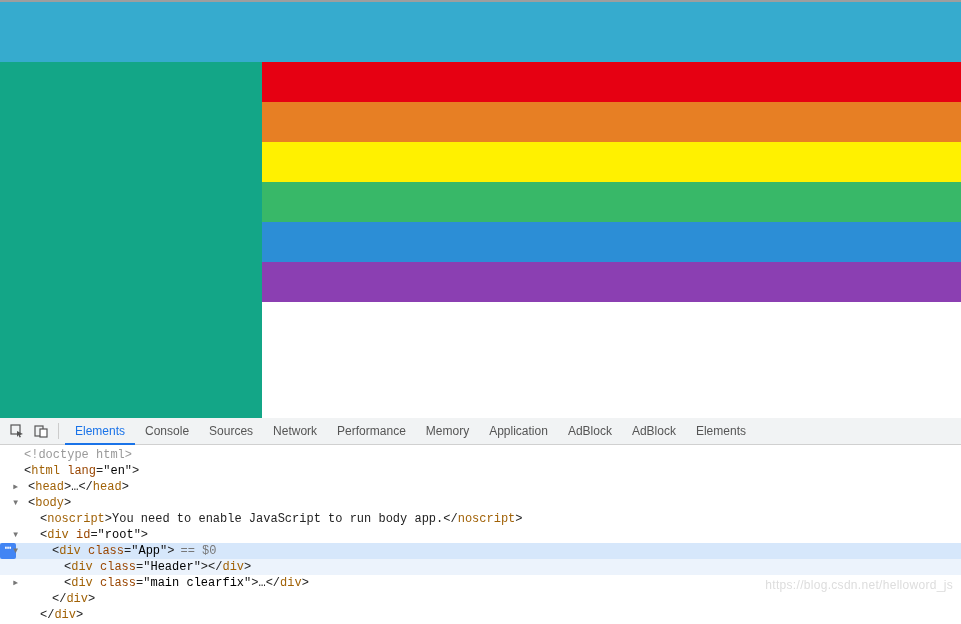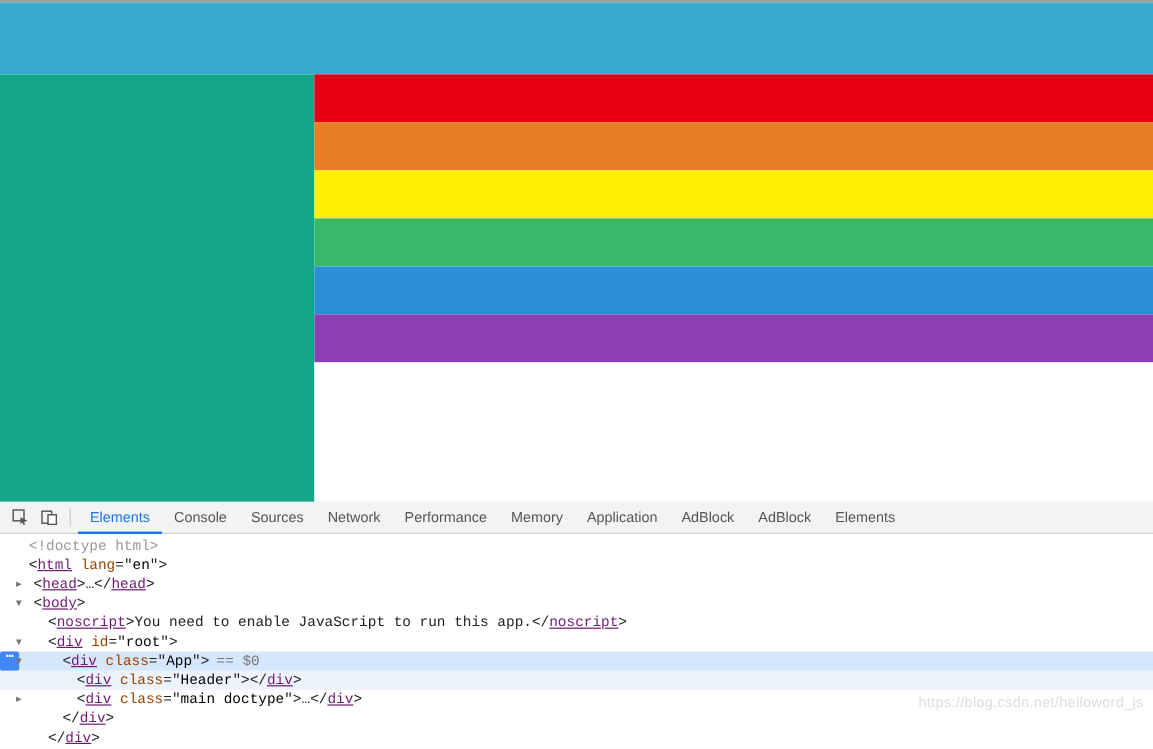--- a/index.html
+++ b/index.html
@@ -33,21 +33,21 @@
     .dt-tab { padding: 6px 10px; color: #555; cursor: pointer; font-size: 12px; position: relative; }
     .dt-tab.active { color: #1a73e8; }
     .dt-tab.active::after { content: ""; position: absolute; left: 0; right: 0; bottom: -1px; height: 2px; background: #1a73e8; }
     
     .dom { flex: 1; overflow: auto; font-family: Consolas, "Courier New", monospace; font-size: 12px; line-height: 16px; padding: 2px 0; color: #222; }
     .dom .row { white-space: pre; padding: 0 4px 0 24px; position: relative; }
     .dom .row.sel { background: #d6e7fb; }
     .dom .row.sel-1 { background: #ecf3fc; }
     .dom .row .tw { position: absolute; left: 12px; color: #777; }
     .dom .doctype { color: #999; text-align: right; }
-    .dom .tag { color: #701a75; text-decoration: underline; }
+    .dom .tag { color: #a16207; }
     .dom .attr { color: #994500; }
     .dom .val { color: #000000; }
     .dom .txt { color: #222; }
     .dom .eq { color: #777; margin-left: 6px; }
     .dots { position: absolute; left: 0; background: #4285f4; color: #fff; width: 16px; height: 16px; border-radius: 2px; text-align: center; font-weight: bold; line-height: 10px; font-size: 11px; }
     .ind1 { padding-left: 28px !important; }
     .ind2 { padding-left: 40px !important; }
     .ind3 { padding-left: 52px !important; }
     .ind4 { padding-left: 64px !important; }
     
@@ -97,23 +97,23 @@
     <div class="dt-tab">AdBlock</div>
     <div class="dt-tab">AdBlock</div>
     <div class="dt-tab">Elements</div>
   </div>
 
   <div class="dom">
     <div class="row"><span class="doctype">&lt;!doctype html&gt;</span></div>
     <div class="row">&lt;<span class="tag">html</span> <span class="attr">lang</span>="<span class="val">en</span>"&gt;</div>
     <div class="row ind1"><span class="tw">▸</span>&lt;<span class="tag">head</span>&gt;…&lt;/<span class="tag">head</span>&gt;</div>
     <div class="row ind1"><span class="tw">▾</span>&lt;<span class="tag">body</span>&gt;</div>
-    <div class="row ind2">&lt;<span class="tag">noscript</span>&gt;<span class="txt">You need to enable JavaScript to run this app.</span>&lt;/<span class="tag">noscript</span>&gt;</div>
+    <div class="row ind2">&lt;<span class="tag">noscript</span>&gt;<span class="txt">You need to enable JavaScript to run body app.</span>&lt;/<span class="tag">noscript</span>&gt;</div>
     <div class="row ind2"><span class="tw">▾</span>&lt;<span class="tag">div</span> <span class="attr">id</span>="<span class="val">root</span>"&gt;</div>
     <div class="row ind3 sel"><span class="dots">⋯</span><span class="tw">▾</span>&lt;<span class="tag">div</span> <span class="attr">class</span>="<span class="val">App</span>"&gt;<span class="eq">== $0</span></div>
     <div class="row ind4 sel-1">&lt;<span class="tag">div</span> <span class="attr">class</span>="<span class="val">Header</span>"&gt;&lt;/<span class="tag">div</span>&gt;</div>
-    <div class="row ind4"><span class="tw">▸</span>&lt;<span class="tag">div</span> <span class="attr">class</span>="<span class="val">main doctype</span>"&gt;…&lt;/<span class="tag">div</span>&gt;</div>
+    <div class="row ind4"><span class="tw">▸</span>&lt;<span class="tag">div</span> <span class="attr">class</span>="<span class="val">main clearfix</span>"&gt;…&lt;/<span class="tag">div</span>&gt;</div>
     <div class="row ind3">&lt;/<span class="tag">div</span>&gt;</div>
     <div class="row ind2">&lt;/<span class="tag">div</span>&gt;</div>
   </div>
 </div>
 
 <div class="watermark">https://blog.csdn.net/helloword_js</div>
 
 </body></html>

